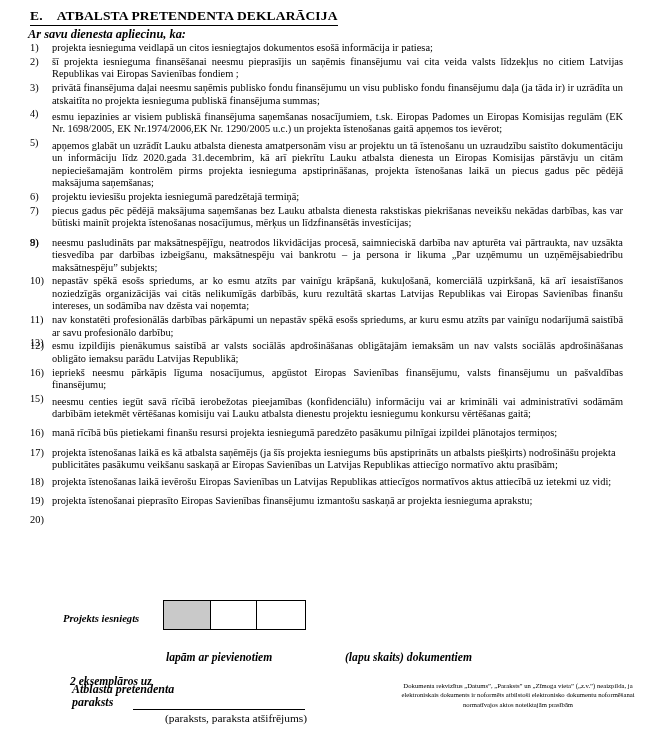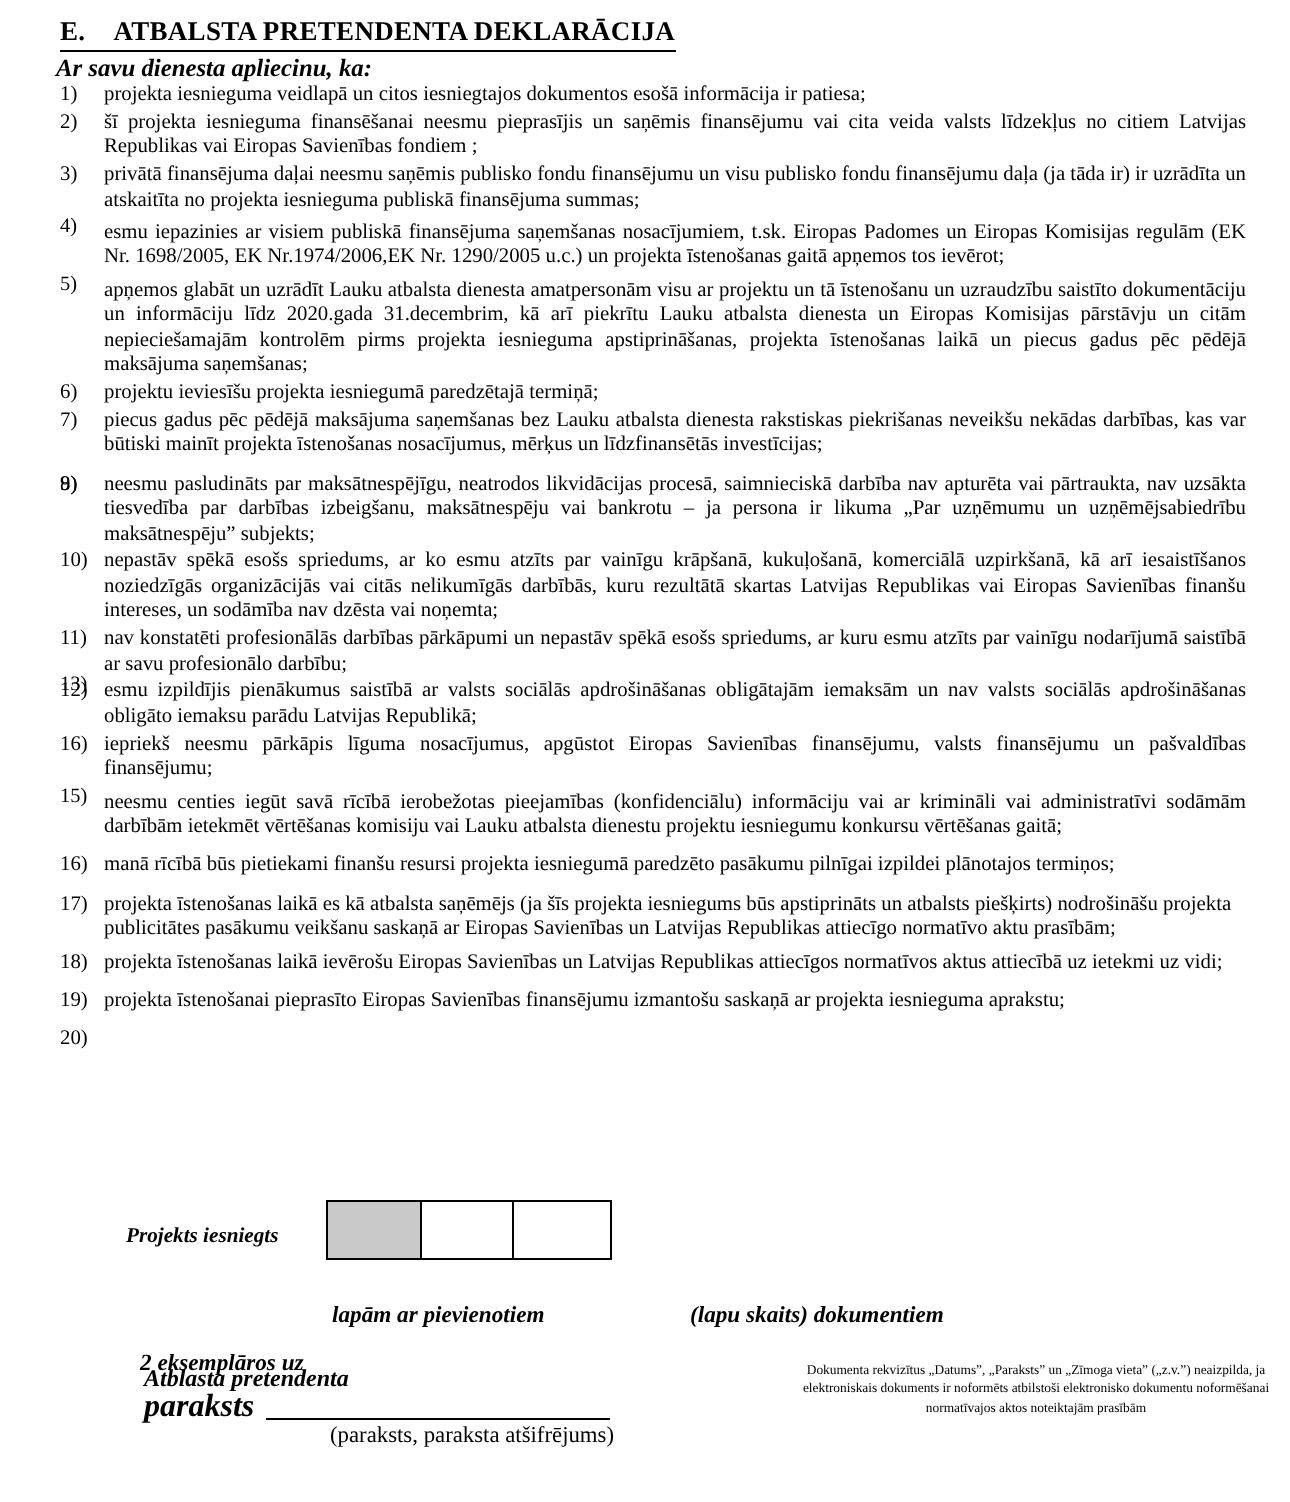--- a/index.html
+++ b/index.html
@@ -180,21 +180,21 @@
     font-size: 12px;
     font-weight: bold;
     font-style: italic;
     white-space: nowrap;
     text-align: center;
   }
   .sig-line2 {
     position: absolute;
     left: 72px;
     top: 15px;
-    font-size: 16px;
+    font-size: 12px;
     font-weight: bold;
     font-style: italic;
     white-space: nowrap;
   }
   .sig-rule {
     position: absolute;
     left: 133px;
     top: 29px;
     width: 172px;
     height: 0;

